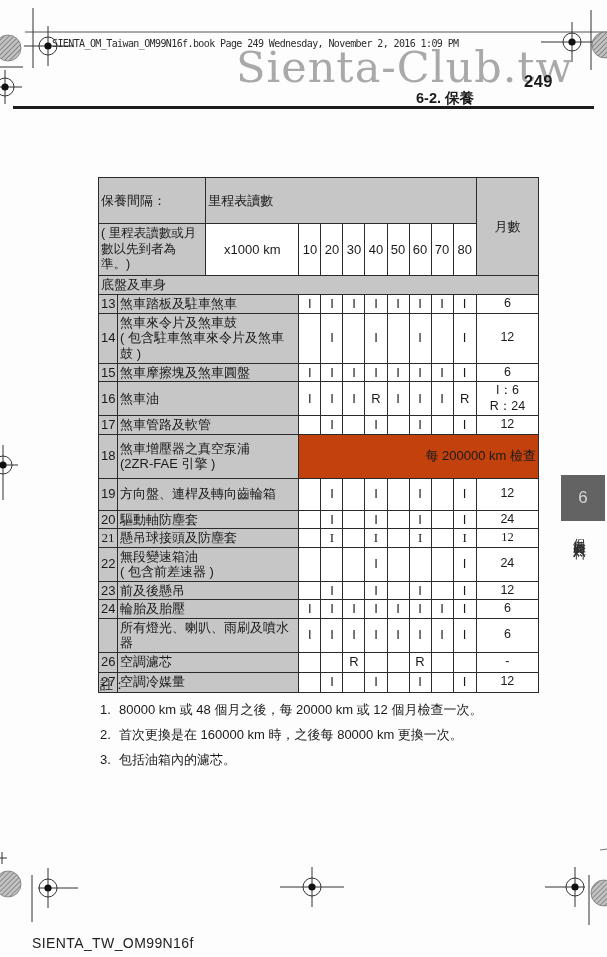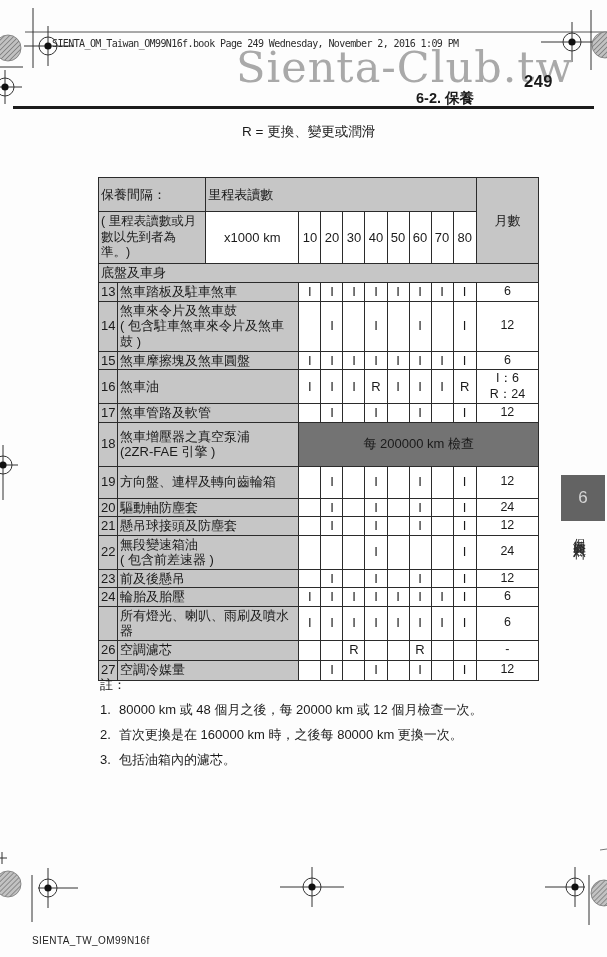--- a/index.html
+++ b/index.html
@@ -54,51 +54,51 @@
   table.maint td,table.maint th{
     border:1px solid var(--border);
     font-weight:normal;
     line-height:15.5px;
     padding:1px 2px;
     vertical-align:middle;
     overflow:hidden;
   }
   .gray{background:var(--gray-fill);}
   .white{background:#fff;}
-  tr.h1{height:34px;}
+  tr.h1{height:46px;}
   tr.h2{height:52px;}
   tr.section-row{height:19px;}
   .cell-left{text-align:left;padding-left:5px;}
   .cell-center{text-align:center;}
   .interval-note{font-size:12.5px;line-height:14.5px;}
   td.item-cell{white-space:pre-line;padding-left:5px;line-height:15.5px;}
   td.months-cell{white-space:pre-line;text-align:center;line-height:14px;font-size:12.5px;}
   td.val-cell{text-align:center;}
   td.num-cell{text-align:center;}
-  td.span-cell{text-align:center;background:#737373;}
+  td.span-cell{text-align:right;background:#c2410c;}
 
   
   .notes{left:100px;top:676px;font-size:13px;line-height:17px;}
   .note-item{display:flex;margin-top:8px;}
   .note-num{width:19px;flex:none;}
 
   
   .chapter-tab{
     left:561px;top:475px;width:44px;height:46px;
     background:var(--tab-dark);
     display:flex;align-items:center;justify-content:center;
     color:#d5d5d5;font-size:17px;
   }
   .chapter-label{
     left:570px;top:528px;
     writing-mode:vertical-rl;text-orientation:upright;
     font-size:13px;letter-spacing:2px;color:#2a2a2a;
   }
 
-  .footer-code{left:32px;top:935px;font-size:10px;color:#222;letter-spacing:0.4px;}
+  .footer-code{left:32px;top:935px;font-size:14px;color:#222;letter-spacing:0.4px;}
 </style>
 </head>
 <body>
 
 <svg id="marks" viewBox="0 0 607 957" xmlns="http://www.w3.org/2000/svg">
   <defs>
     <pattern id="hatch" width="3.5" height="3.5" patternUnits="userSpaceOnUse" patternTransform="rotate(45)">
       <rect width="3.5" height="3.5" fill="#c2c2c2"></rect>
       <line x1="0" y1="0" x2="0" y2="3.5" stroke="#6c6c6c" stroke-width="1.3"></line>
     </pattern>
@@ -169,21 +169,20 @@
   <line x1="600" y1="850" x2="607" y2="849" stroke="#777" stroke-width="1"></line>
 </svg>
 
 <div class="abs book-line">SIENTA_OM_Taiwan_OM99N16f.book  Page 249  Wednesday, November 2, 2016  1:09 PM</div>
 <div class="abs watermark">Sienta-Club.tw</div>
 <div class="abs section-title">6-2. 保養</div>
 <div class="abs page-number">249</div>
 <div class="abs header-rule"></div>
 
 <div class="abs legend">
-  <div class="legend-line2">R = 更換、變更或潤滑</div>
 </div>
 
 <table class="abs maint">
   <colgroup>
     <col style="width:19px">
       <col style="width:88px">
       <col style="width:93px">
     <col style="width:22px">
       <col style="width:22px">
       <col style="width:22px">
@@ -308,21 +307,21 @@
         <td class="white val-cell"></td>
         <td class="white val-cell">I</td>
         <td class="white val-cell"></td>
         <td class="white val-cell">I</td>
         <td class="white val-cell"></td>
         <td class="white val-cell">I</td>
         <td class="white val-cell"></td>
         <td class="white val-cell">I</td>
         <td class="white months-cell">24</td>
       </tr>
-      <tr style="height: 18px;">
+      <tr style="height: 18px; font-family: Liberation Serif, serif;">
         <td class="gray num-cell" style="text-align: center;">21</td>
         <td class="gray item-cell" colspan="2">懸吊球接頭及防塵套</td>
         <td class="white val-cell"></td>
         <td class="white val-cell">I</td>
         <td class="white val-cell"></td>
         <td class="white val-cell">I</td>
         <td class="white val-cell"></td>
         <td class="white val-cell">I</td>
         <td class="white val-cell"></td>
         <td class="white val-cell">I</td>

